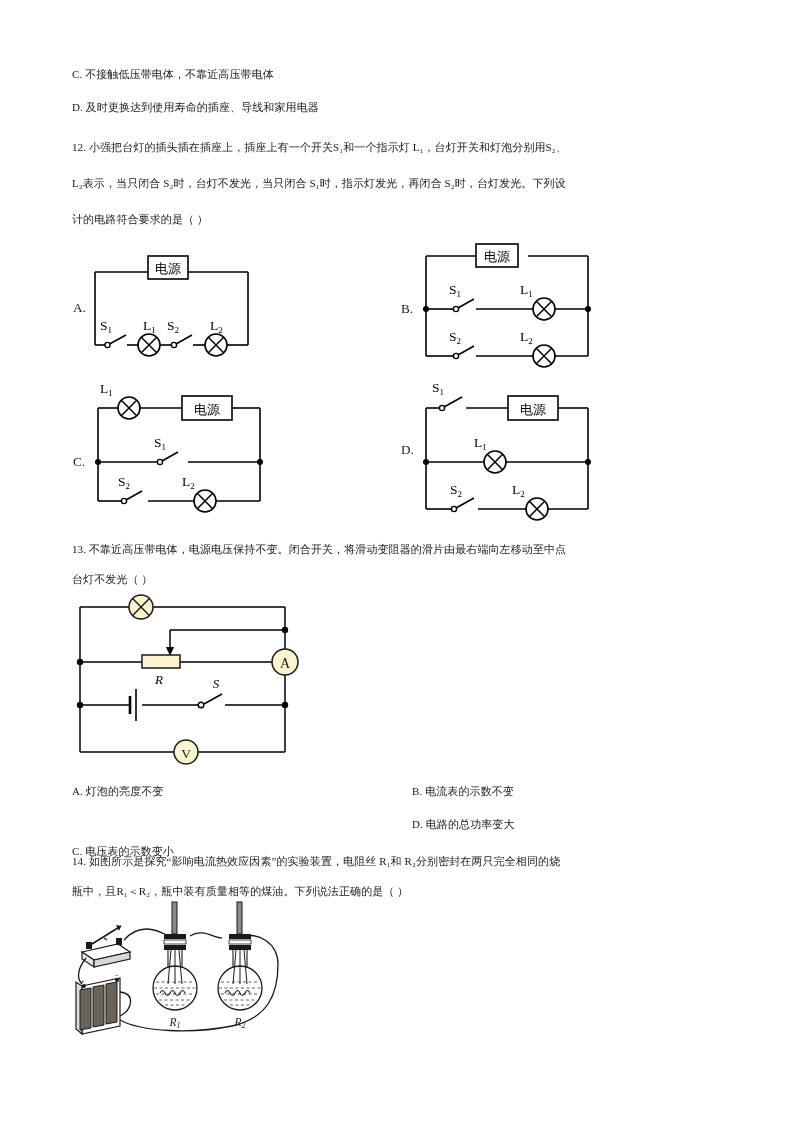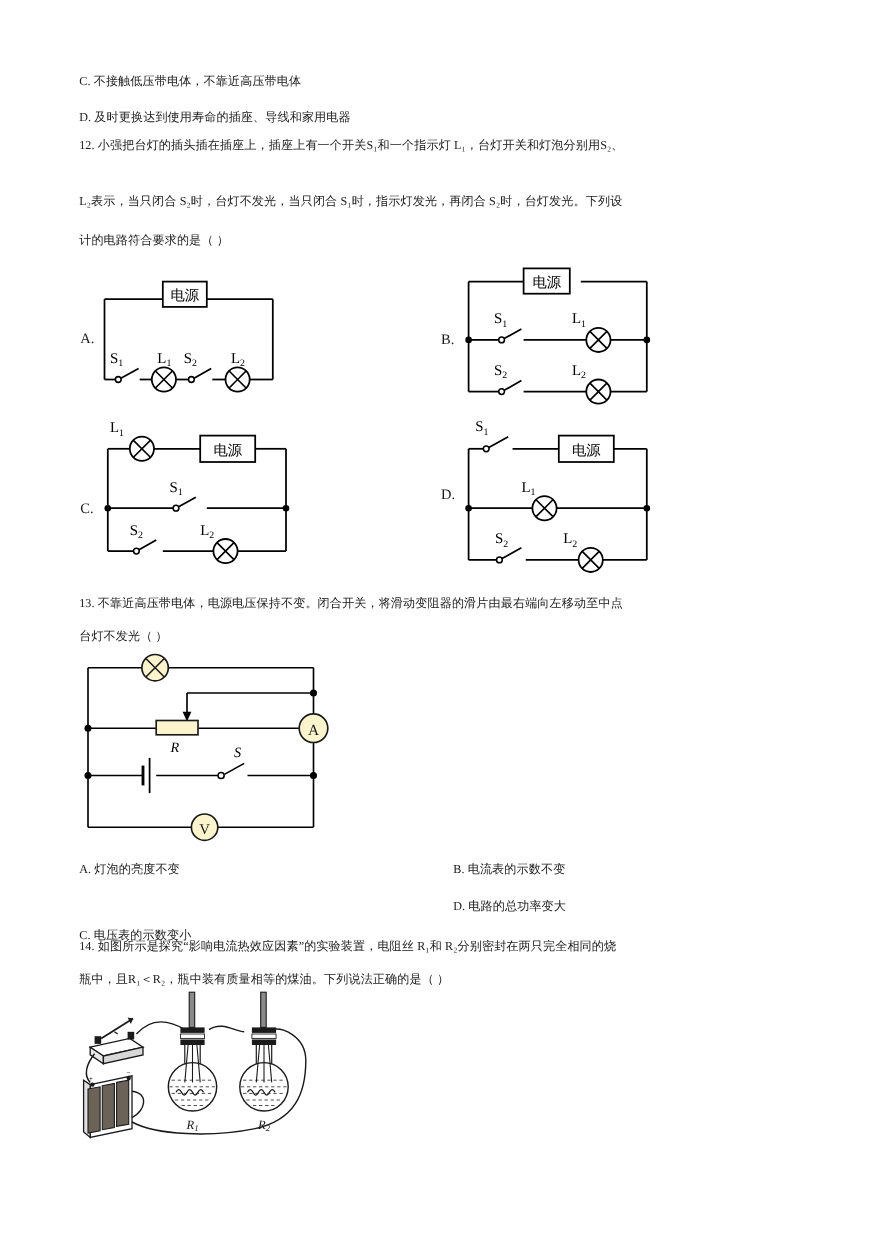--- a/index.html
+++ b/index.html
@@ -50,21 +50,21 @@
 
   <div class="ptext body-line" style="top:58px;">
     <span>C.</span>
     <span>不接触低压带电体，不靠近高压带电体</span>
   </div>
   <div class="ptext body-line" style="top:91px;">
     <span>D.</span>
     <span>及时更换达到使用寿命的插座、导线和家用电器</span>
   </div>
 
-  <div class="ptext body-line" style="top:116px;">
+  <div class="ptext body-line" style="top:131px;">
     <span>12.</span>
     <span>小强把台灯的插头插在插座上，插座上有一个开关S₁和一个指示灯 L₁，台灯开关和灯泡分别用S₂、</span>
   </div>
   <div class="ptext body-line" style="top:167px;">
     <span>L₂表示，当只闭合 S₂时，台灯不发光，当只闭合 S₁时，指示灯发光，再闭合 S₂时，台灯发光。下列设</span>
   </div>
   <div class="ptext body-line" style="top:203px;">
     <span>计的电路符合要求的是（      ）</span>
   </div>
 

